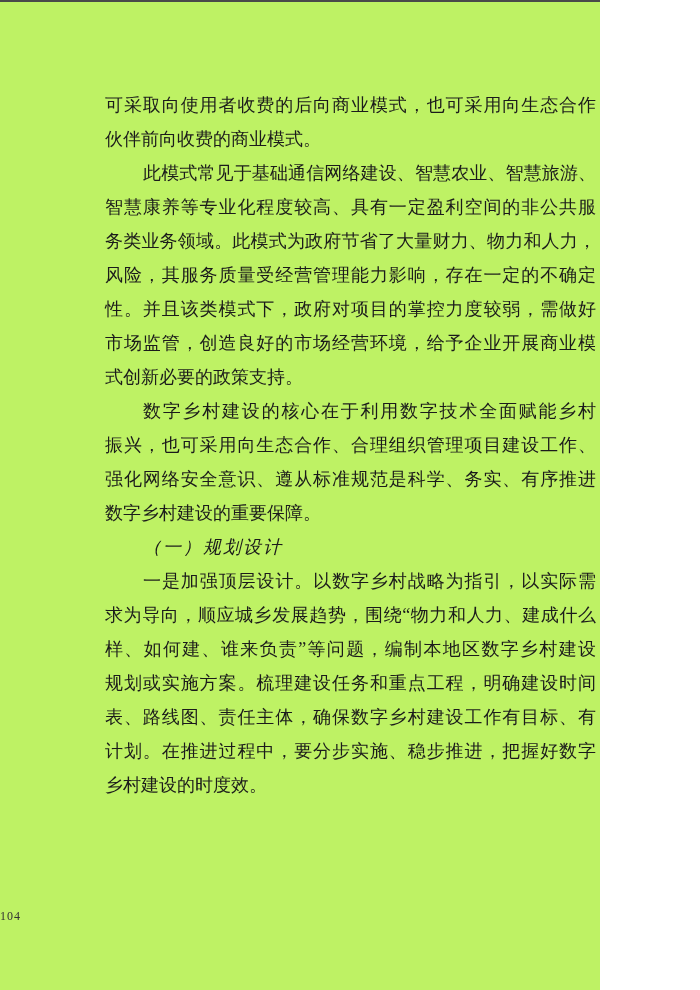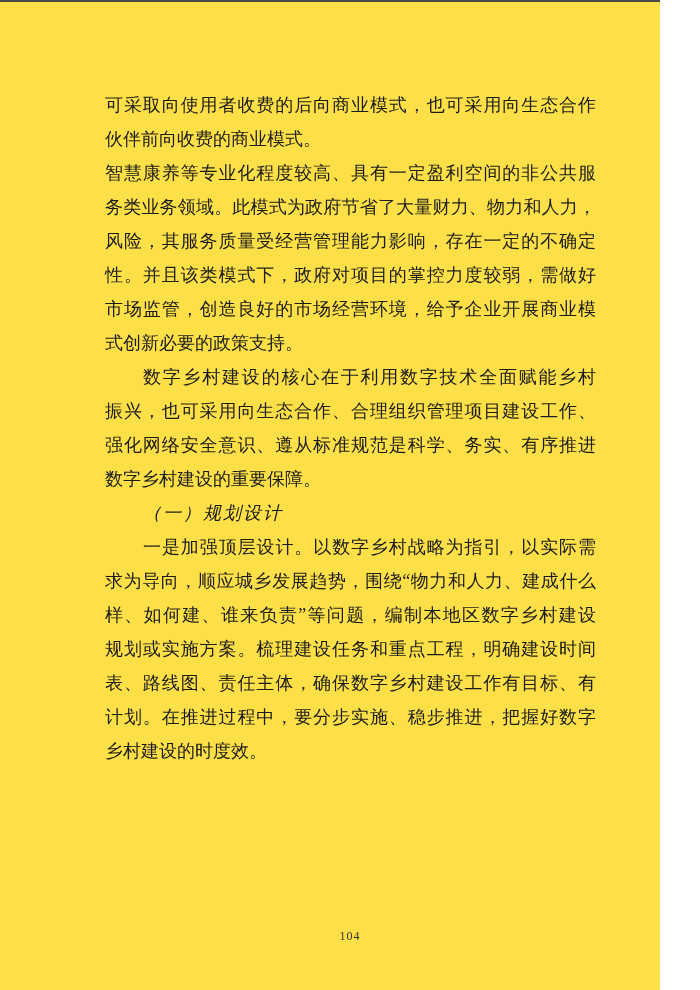--- a/index.html
+++ b/index.html
@@ -2,23 +2,23 @@
 <html><head>
 <meta charset="utf-8">
 <style>
   html, body {
     margin: 0;
     padding: 0;
     background: #ffffff;
   }
   .page {
     position: relative;
-    width: 660px;
+    width: 600px;
     height: 990px;
-    background: #fde047;
+    background: #bef264;
     overflow: hidden;
   }
   .page-top-edge {
     position: absolute;
     top: 0;
     left: 0;
     width: 700px;
     height: 2px;
     background: #4a4a4a;
   }
@@ -63,36 +63,36 @@
     text-align: center;
     text-align-last: left;
   }
   .page-number {
     position: absolute;
     top: 906px;
     left: 0;
     width: 700px;
     height: 20px;
     line-height: 20px;
-    text-align: center;
+    text-align: left;
     font-family: "Liberation Serif", serif;
     font-size: 12px;
     color: #333333;
     letter-spacing: 1px;
-    margin-top: 20px;
   }
 </style>
 </head>
 <body>
 
 <div class="page">
   <div class="page-top-edge"></div>
   <div class="content">
       <div class="line body">可采取向使用者收费的后向商业模式，也可采用向生态合作</div>
       <div class="line body last">伙伴前向收费的商业模式。</div>
+      <div class="line body indent">此模式常见于基础通信网络建设、智慧农业、智慧旅游、</div>
       <div class="line body">智慧康养等专业化程度较高、具有一定盈利空间的非公共服</div>
       <div class="line body">务类业务领域。此模式为政府节省了大量财力、物力和人力，</div>
       <div class="line body">风险，其服务质量受经营管理能力影响，存在一定的不确定</div>
       <div class="line body">性。并且该类模式下，政府对项目的掌控力度较弱，需做好</div>
       <div class="line body">市场监管，创造良好的市场经营环境，给予企业开展商业模</div>
       <div class="line body last">式创新必要的政策支持。</div>
       <div class="line body indent">数字乡村建设的核心在于利用数字技术全面赋能乡村</div>
       <div class="line body">振兴，也可采用向生态合作、合理组织管理项目建设工作、</div>
       <div class="line body">强化网络安全意识、遵从标准规范是科学、务实、有序推进</div>
       <div class="line body last">数字乡村建设的重要保障。</div>

